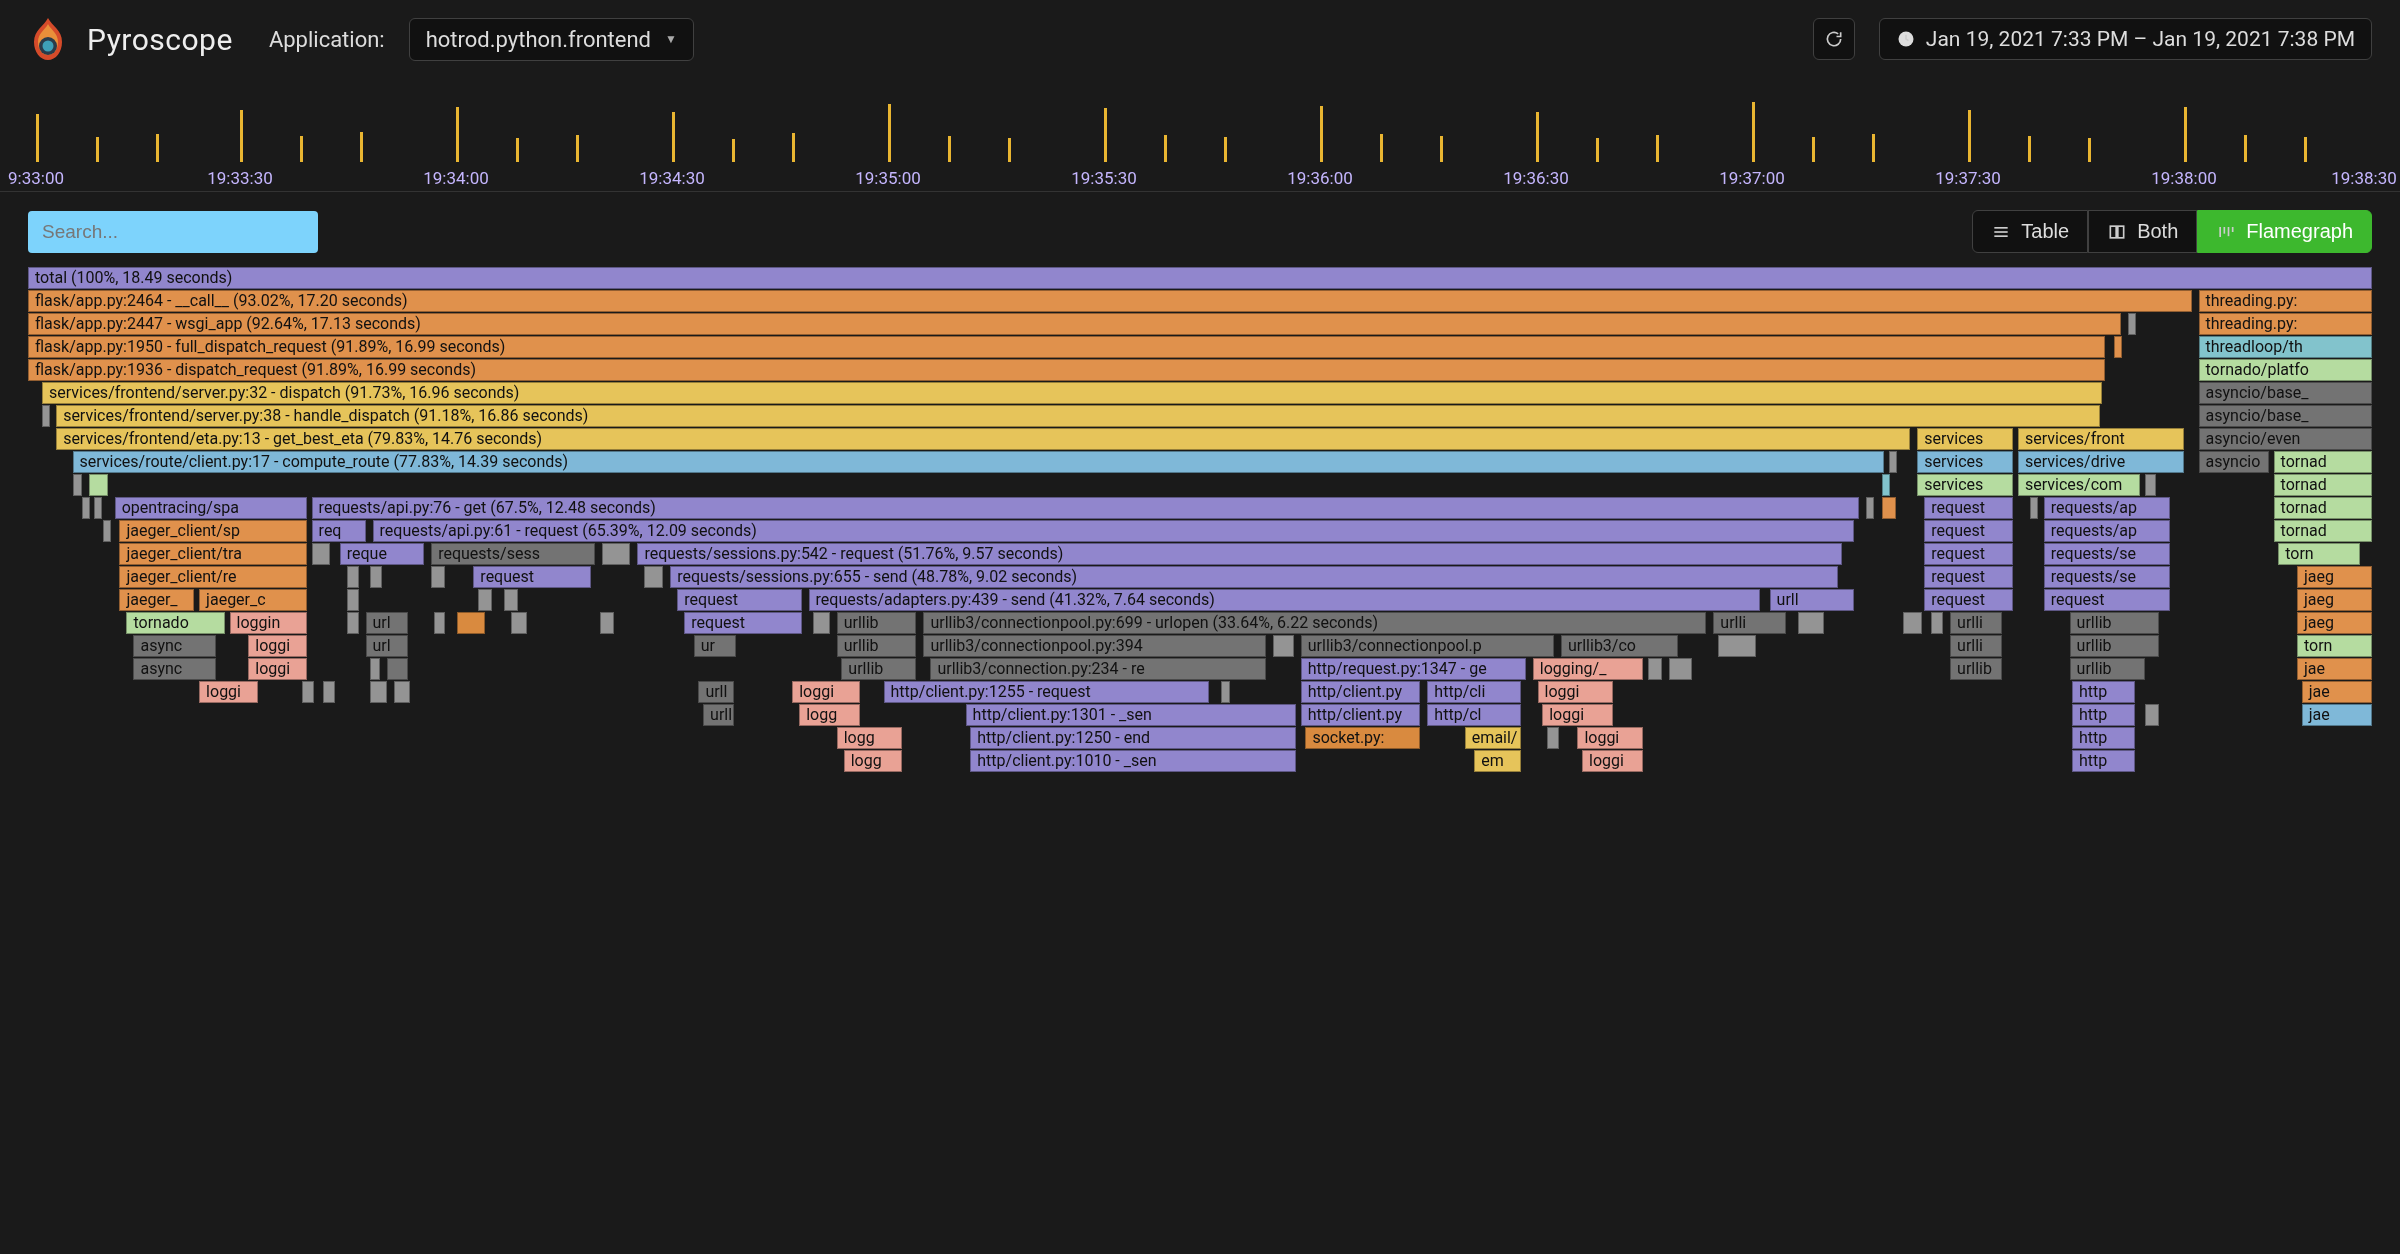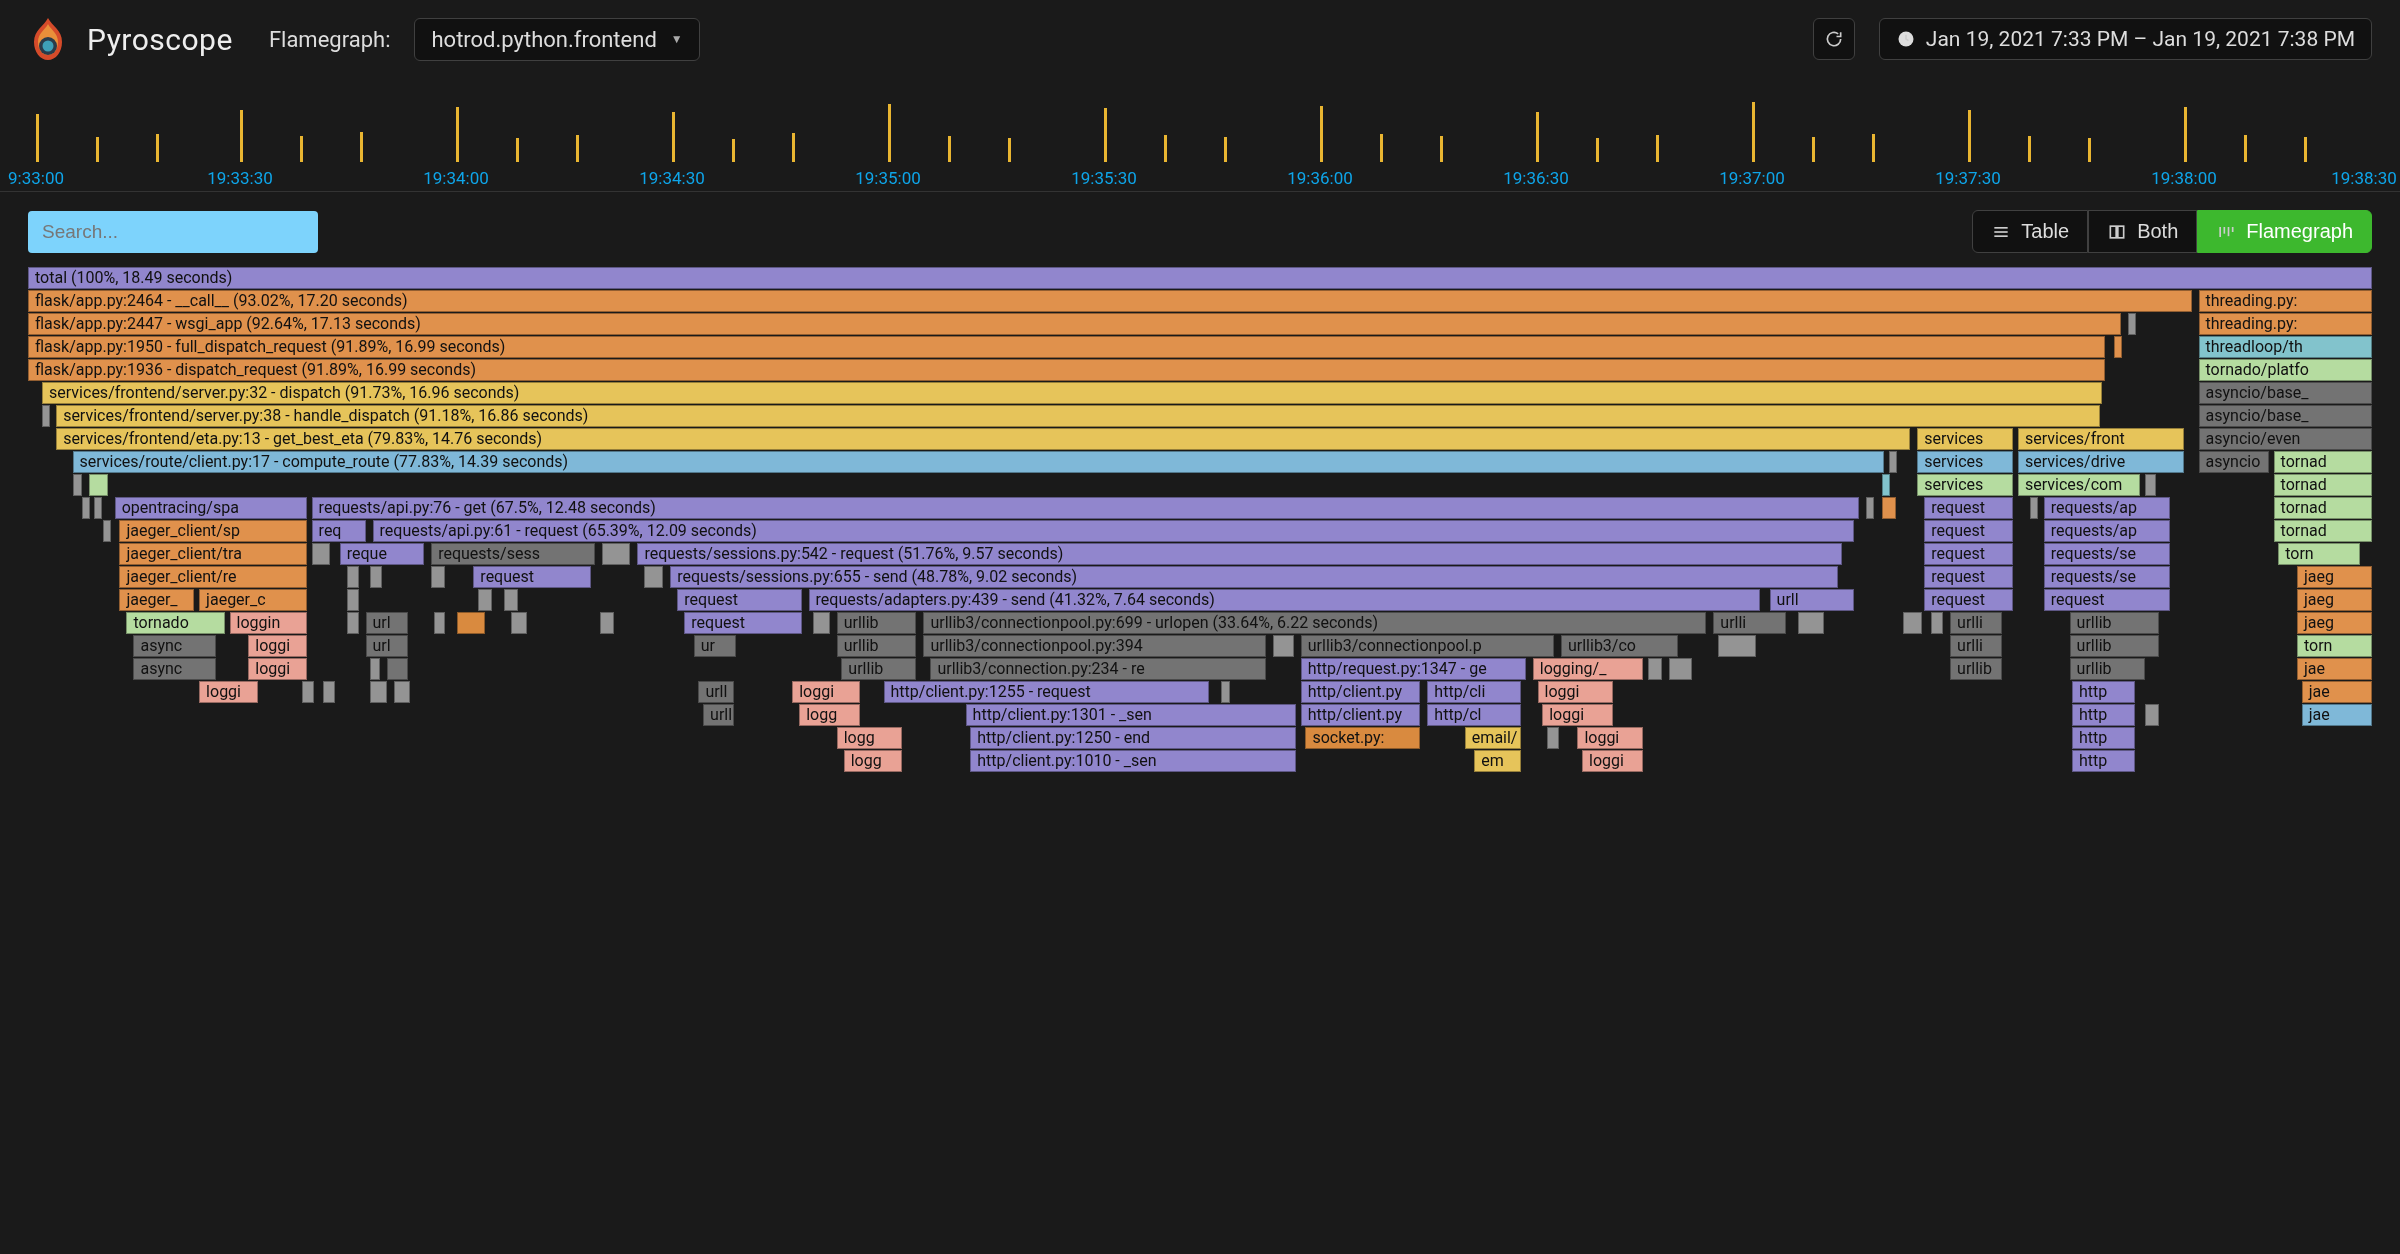--- a/index.html
+++ b/index.html
@@ -29,21 +29,21 @@
   .time-range {
     background:#111; border:1px solid #404040; border-radius:6px;
     padding:8px 16px; display:flex; align-items:center; gap:10px;
     color:#ddd; font-size:21px; cursor:pointer;
   }
   
   .timeline { position:relative; height:114px; border-bottom:1px solid #333; margin:0; overflow:hidden; }
   .tick-area { position:relative; height:84px; }
   .tick-minor { position:absolute; bottom:0; width:3px; background:#e9b531; }
   .labels { display:flex; position:relative; height:30px; }
-  .tick-label { position:absolute; color:#0ea5e9; font-size:17px; top:6px; transform:translateX(-50%); }
+  .tick-label { position:absolute; color:#c4b5fd; font-size:17px; top:6px; transform:translateX(-50%); }
   
   .panel { padding:18px 28px 0 28px; }
   .toolbar { display:flex; align-items:center; gap:10px; margin-bottom:14px; }
   .search {
     background:#7dd3fc; color:#555; border:none; border-radius:4px;
     padding:10px 14px; font-size:19px; width:290px;
   }
   .search::placeholder { color:#777; }
   .view-group { margin-left:auto; display:flex; gap:0; }
   .view-btn {
@@ -85,21 +85,21 @@
 <div class="header">
   <div class="logo-wrap">
     <svg width="40" height="46" viewBox="0 0 40 46">
       <path d="M20 2 C24 10 34 14 34 26 C34 36 28 44 20 44 C12 44 6 36 6 26 C6 14 16 10 20 2 Z" fill="#d54b2a"></path>
       <path d="M20 8 C23 14 30 17 30 26 C30 33 26 39 20 39 C14 39 10 33 10 26 C10 17 17 14 20 8 Z" fill="#e98f3a"></path>
       <circle cx="20" cy="30" r="9" fill="#2a3b4a"></circle>
       <circle cx="20" cy="30" r="5.5" fill="#3ea0b8"></circle>
     </svg>
     <span class="brand">Pyroscope</span>
   </div>
-  <span class="app-label">Flamegraph:</span>
+  <span class="app-label">Application:</span>
   <div class="app-select">
     <span>hotrod.python.frontend</span>
     <span class="caret">▼</span>
   </div>
   <div class="spacer"></div>
   <div class="refresh-btn">
     <svg class="ico" viewBox="0 0 24 24">
       <path d="M20 12a8 8 0 1 1-3-6.2" stroke="#ddd"></path>
         <path d="M20 4v5h-5" stroke="#ddd"></path>
     </svg>

